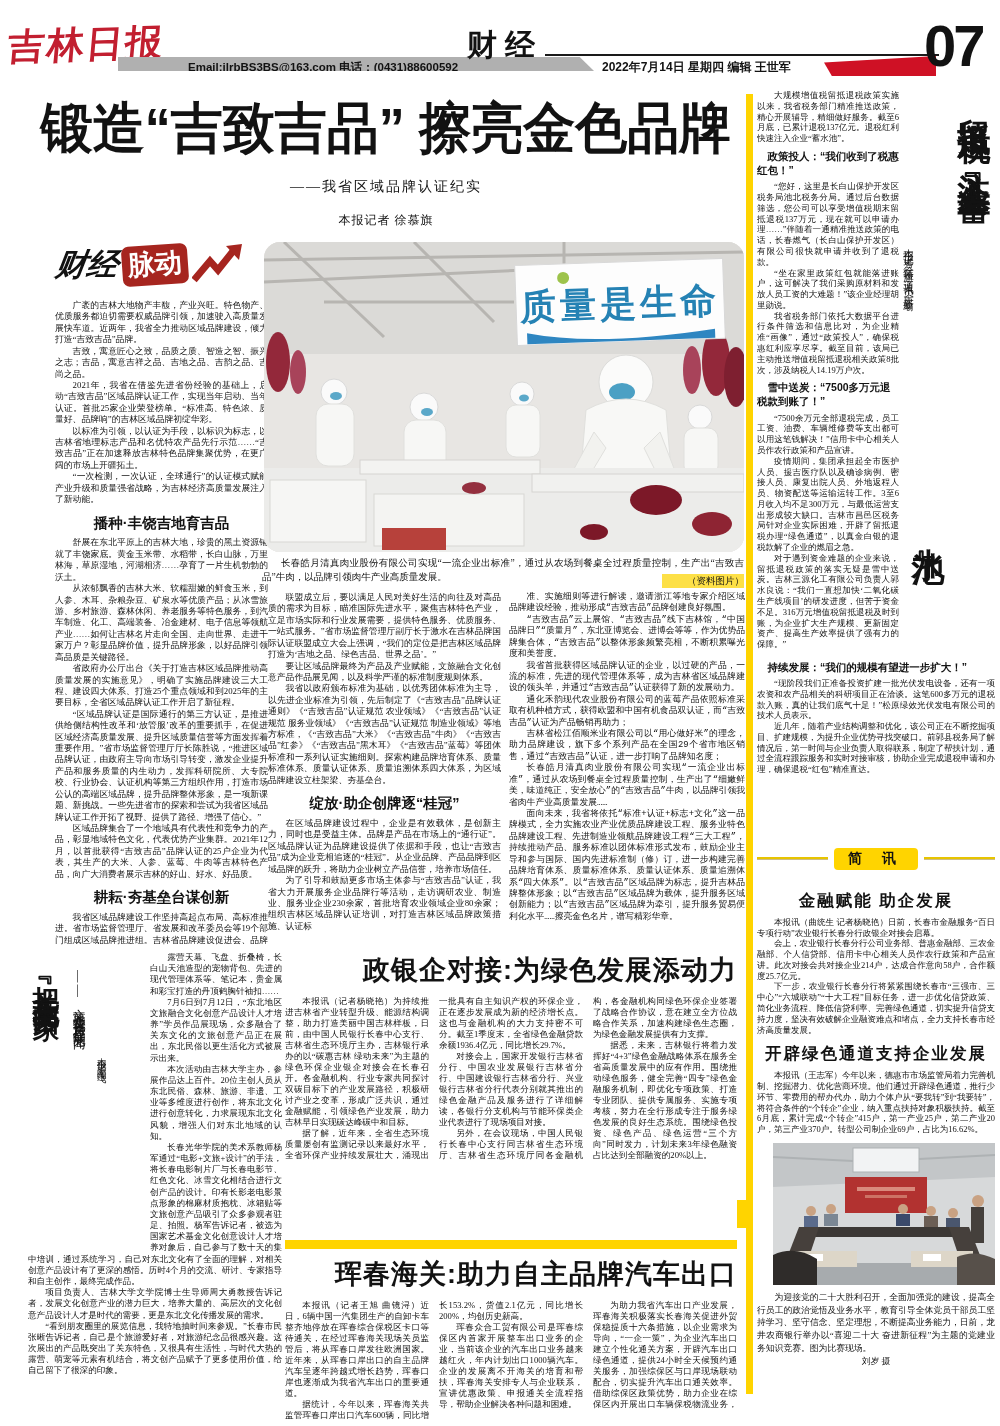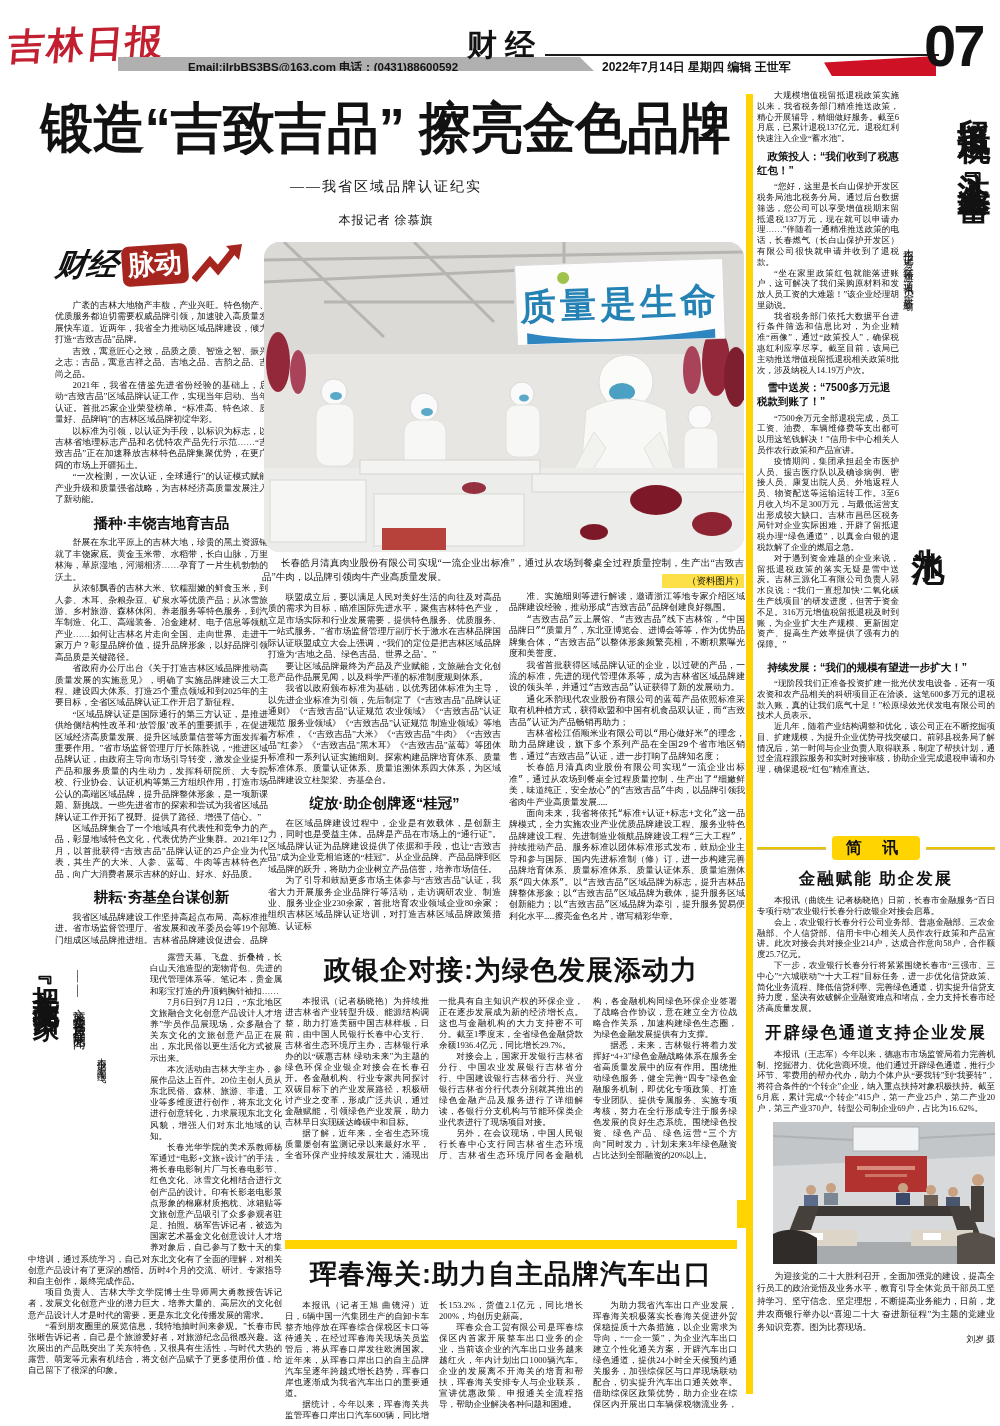--- a/index.html
+++ b/index.html
@@ -58,39 +58,39 @@
   .tax-head{position:absolute;right:0;top:0;width:94px;height:648px;}
   .tax-title{position:absolute;right:0;top:2px;writing-mode:vertical-rl;font-size:33px;font-weight:900;
              letter-spacing:4px;font-family:"Liberation Sans","DejaVu Sans",sans-serif;}
   .tax-title2{position:absolute;right:46px;top:432px;writing-mode:vertical-rl;font-size:33px;font-weight:900;
              letter-spacing:4px;font-family:"Liberation Sans","DejaVu Sans",sans-serif;}
   .tax-byline{position:absolute;right:80px;top:150px;writing-mode:vertical-rl;font-size:10.5px;letter-spacing:3px;}
   .tax-wide{margin-top:10px;}
 
   .briefs-divider{display:flex;align-items:center;margin:10px 0 6px;}
   .briefs-divider .line{flex:1;height:0;border-top:2px solid #e7c400;border-bottom:1px solid #cdbd86;}
-  .briefs-label{background:#ffd400;border-radius:4px;padding:2px 14px;font-size:16px;font-weight:900;
-                letter-spacing:8px;margin:0 6px;font-family:"Liberation Sans","DejaVu Sans",sans-serif;}
+  .briefs-label{background:#ffd400;border-radius:4px;padding:2px 14px;font-size:14px;font-weight:900;
+                letter-spacing:8px;margin:12px 6px;font-family:"Liberation Sans","DejaVu Sans",sans-serif;}
   .brief-h{text-align:center;font-size:16.5px;font-weight:900;margin:8px 0 6px;letter-spacing:2px;
            font-family:"Liberation Sans","DejaVu Sans",sans-serif;}
   .photo2{width:222px;height:142px;margin:8px 0 6px 16px;overflow:hidden;background:#d7d9da;}
   .caption2{font-size:8.8px;line-height:1.45;text-align:justify;text-indent:2em;}
-  .caption2 .credit{display:block;text-align:right;text-indent:0;}
+  .caption2 .credit{display:block;text-align:center;text-indent:0;}
 
   
   .culture{left:28px;top:952px;width:254px;height:468px;overflow:hidden;font-size:8.6px;line-height:1.3;}
   .cult-headblock{float:left;width:122px;height:292px;display:flex;gap:8px;padding-top:12px;box-sizing:border-box;}
   .cult-title{writing-mode:vertical-rl;font-size:27px;font-weight:900;letter-spacing:3px;
               font-family:"Liberation Sans","DejaVu Sans",sans-serif;}
   .cult-dek{writing-mode:vertical-rl;font-size:12.5px;letter-spacing:2px;padding-top:6px;}
   .cult-by{writing-mode:vertical-rl;font-size:9.5px;letter-spacing:2px;padding-top:86px;}
 
   
   .green{left:285px;top:952px;width:452px;height:286px;overflow:hidden;}
-  .biz-h{text-align:center;font-size:27px;font-weight:900;margin:0 0 8px;letter-spacing:1px;
+  .biz-h{text-align:right;font-size:27px;font-weight:900;margin:0 0 8px;letter-spacing:1px;
          font-family:"Liberation Sans","DejaVu Sans",sans-serif;white-space:nowrap;}
   .green-body{column-count:3;column-gap:10px;height:226px;font-size:8.6px;line-height:1.28;overflow:hidden;}
   .yellow-band{left:285px;top:1240px;width:452px;height:9px;background:#ffd400;}
   .customs{left:285px;top:1256px;width:452px;height:166px;overflow:hidden;}
   .customs-body{column-count:3;column-gap:10px;height:126px;font-size:8.6px;line-height:1.28;overflow:hidden;}
 </style>
 </head>
 <body>
 
 <div class="page">

